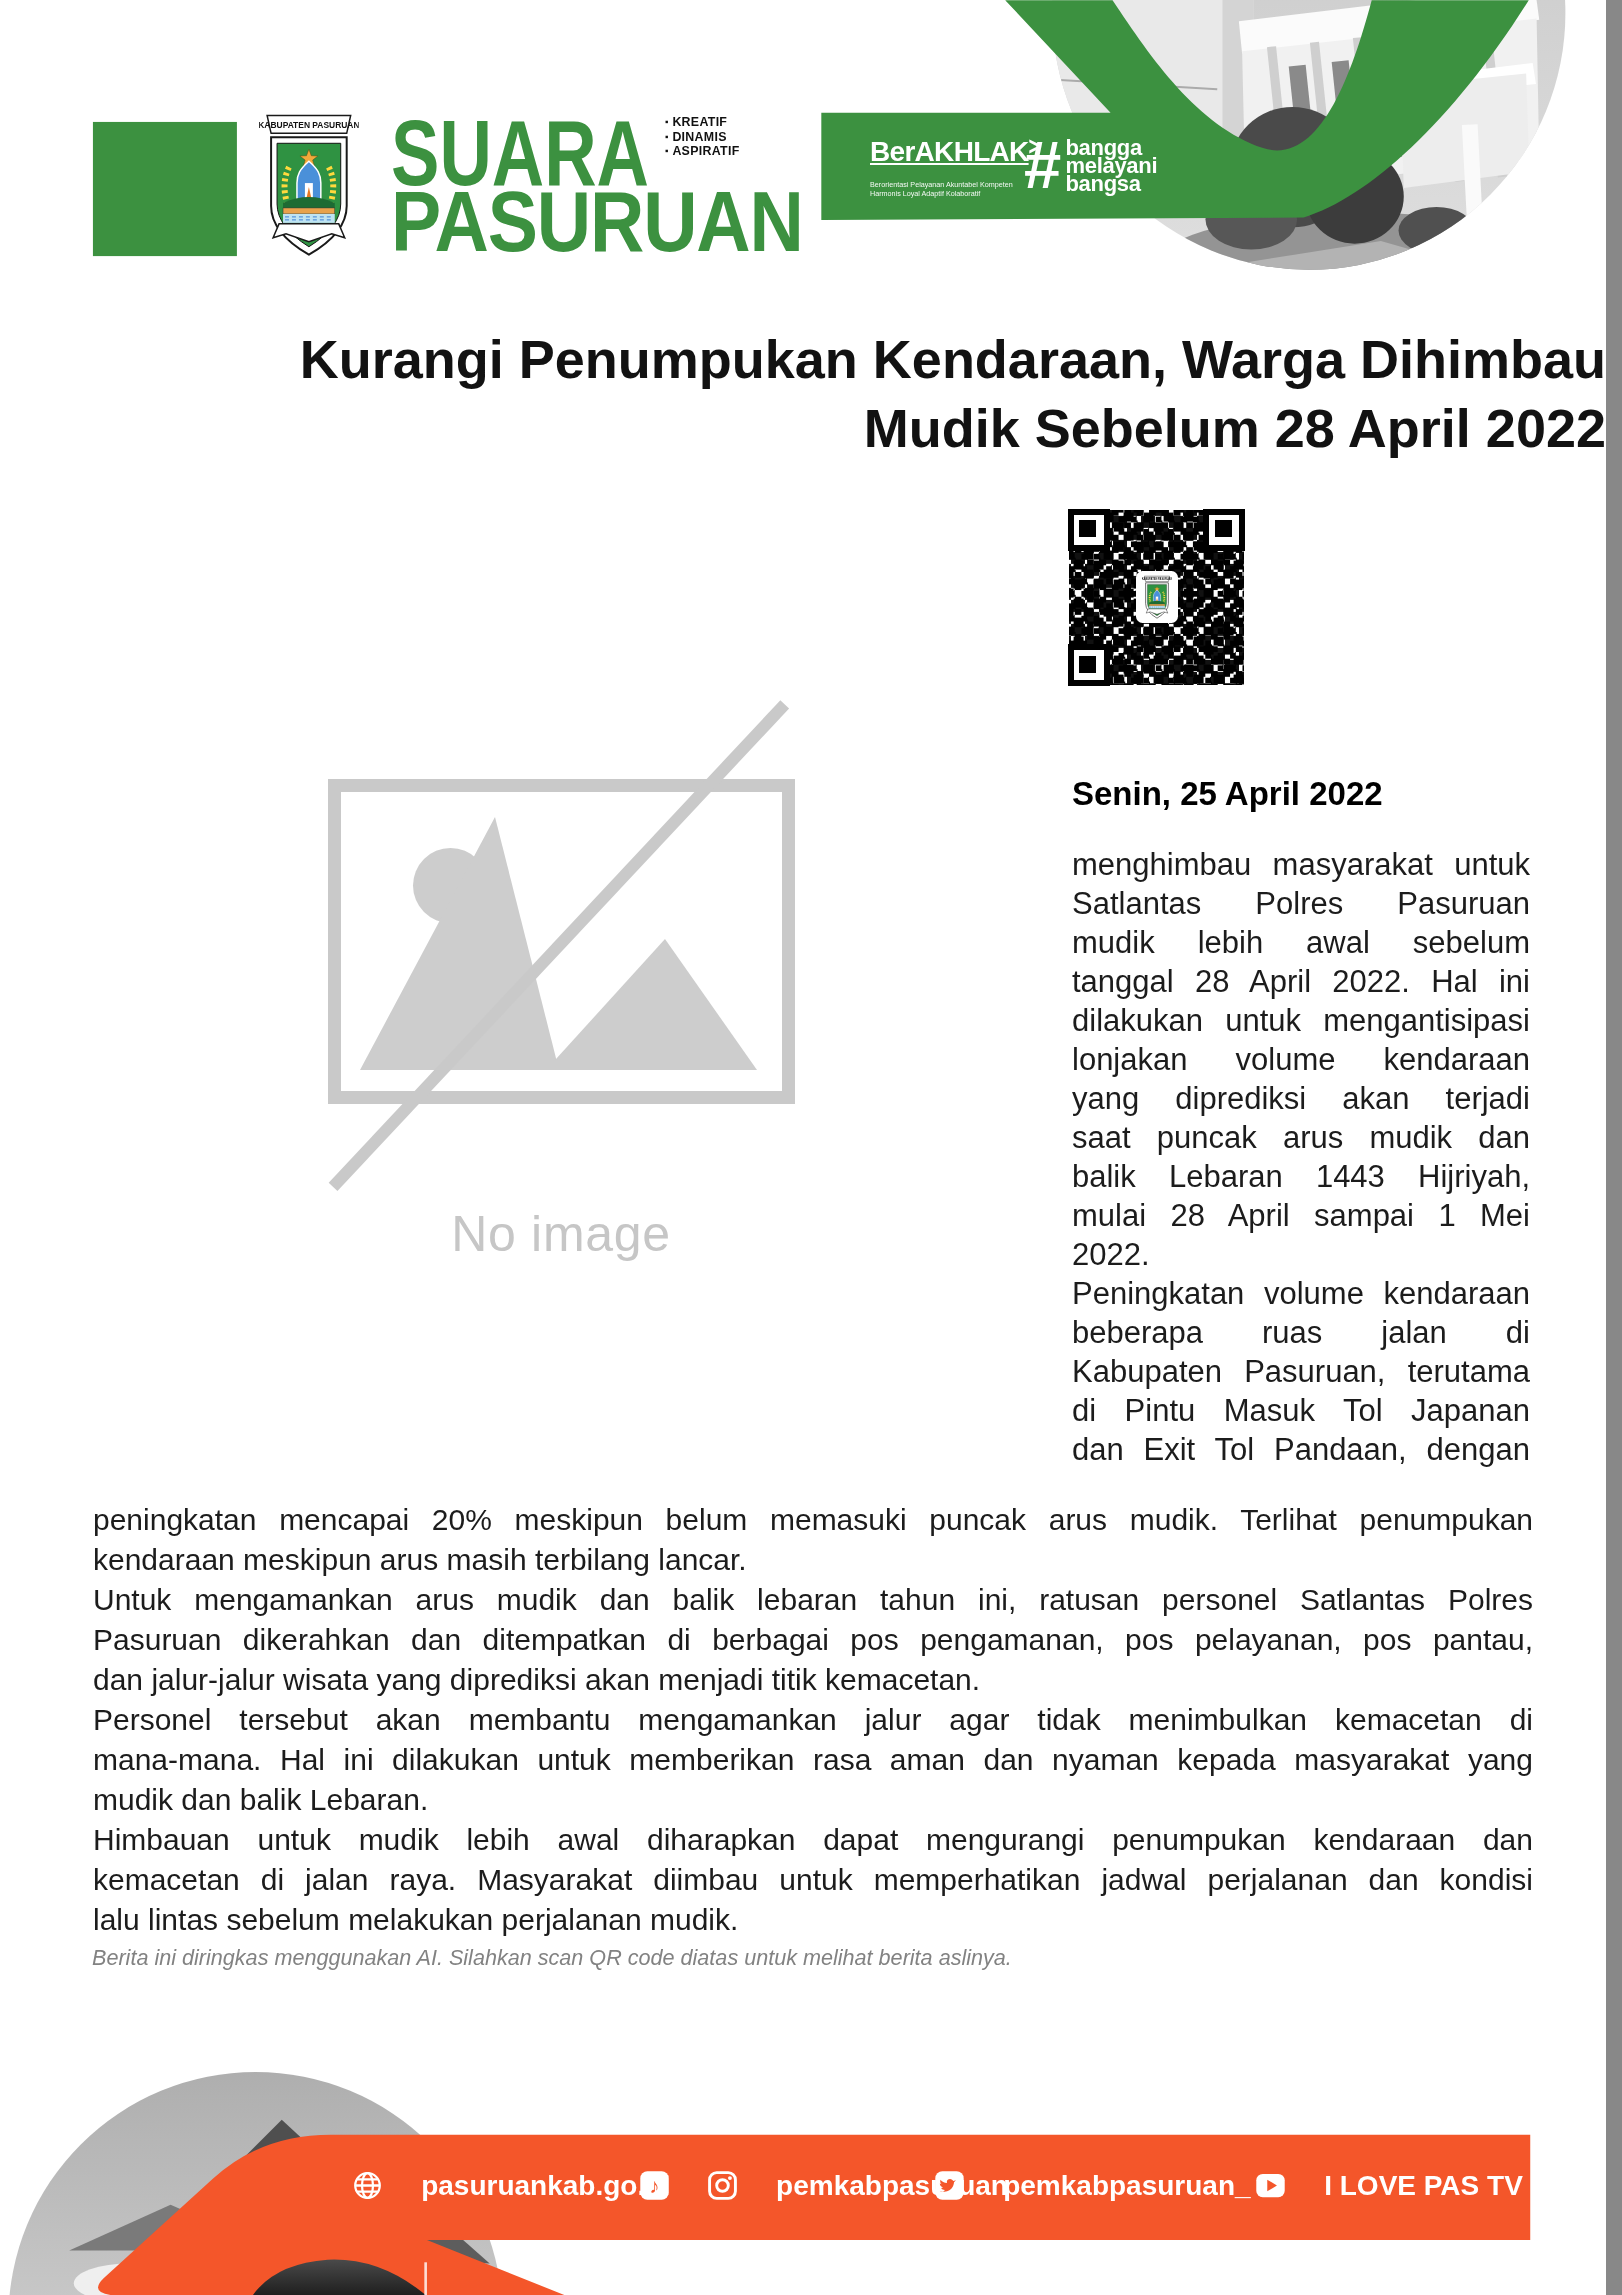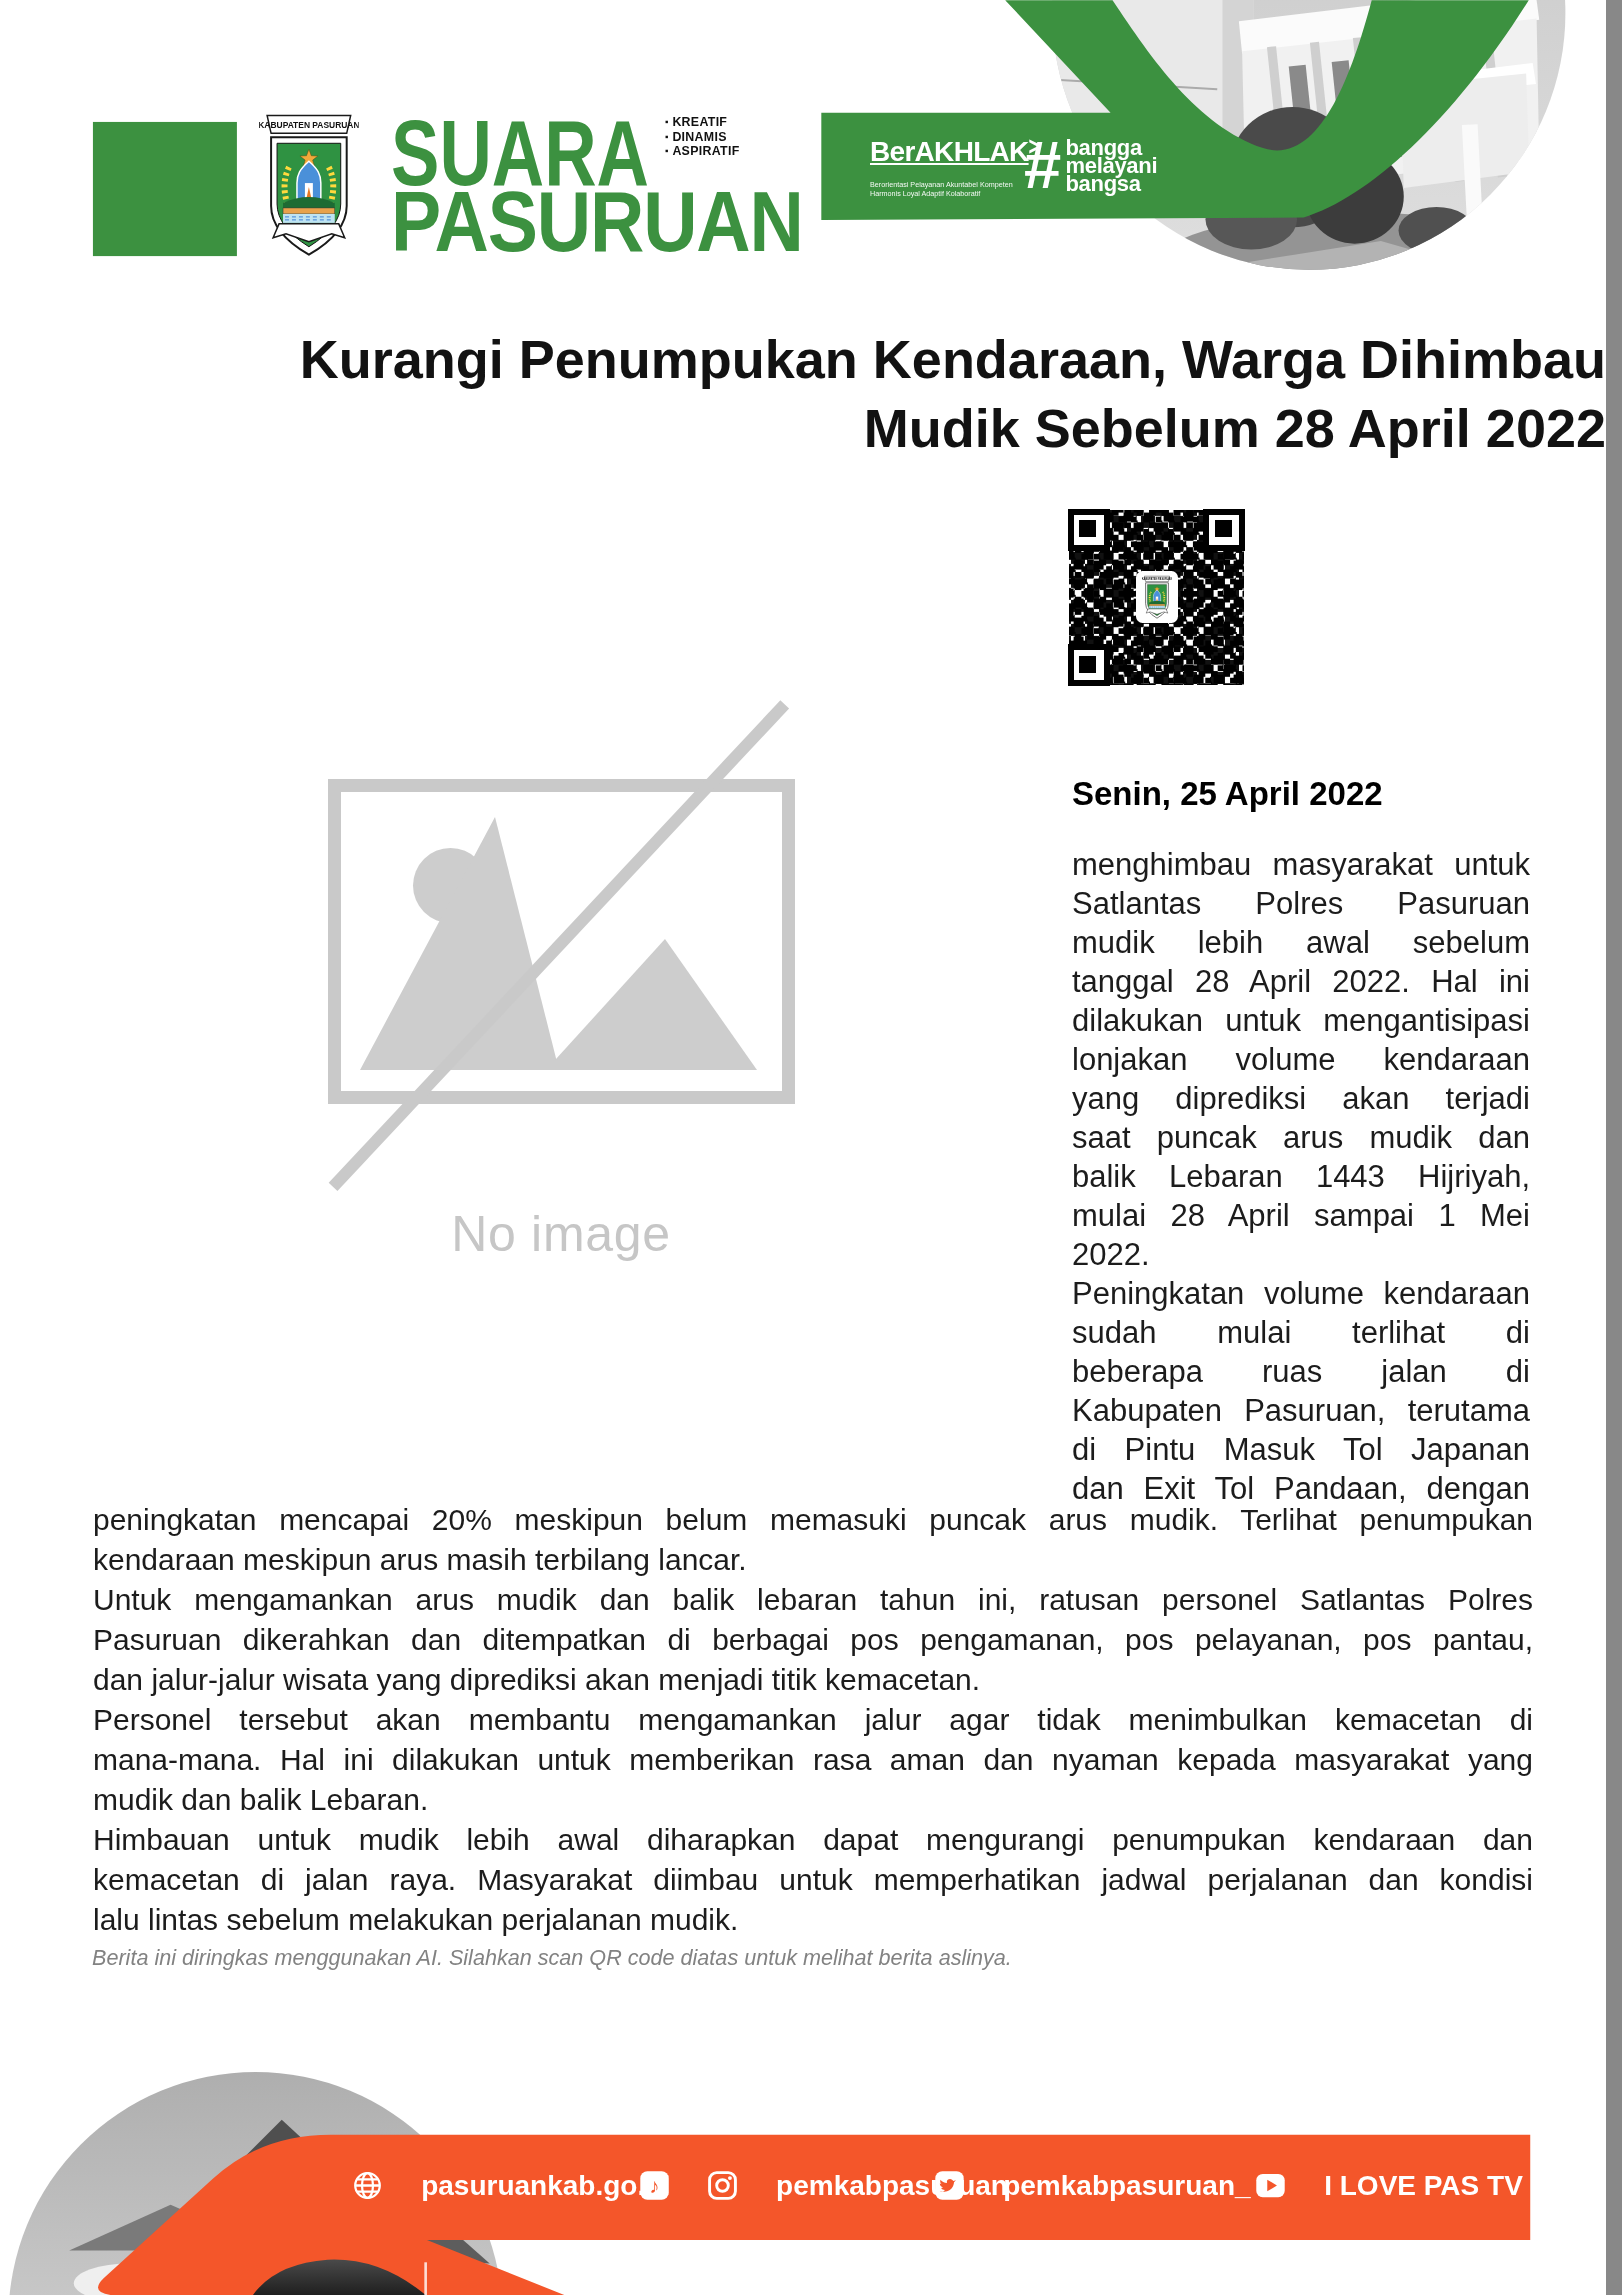--- a/index.html
+++ b/index.html
@@ -211,21 +211,20 @@
       <div class="tline just">mudik lebih awal sebelum</div>
       <div class="tline just">tanggal 28 April 2022. Hal ini</div>
       <div class="tline just">dilakukan untuk mengantisipasi</div>
       <div class="tline just">lonjakan volume kendaraan</div>
       <div class="tline just">yang diprediksi akan terjadi</div>
       <div class="tline just">saat puncak arus mudik dan</div>
       <div class="tline just">balik Lebaran 1443 Hijriyah,</div>
       <div class="tline just">mulai 28 April sampai 1 Mei</div>
       <div class="tline">2022.</div>
       <div class="tline just">Peningkatan volume kendaraan</div>
-      <div class="tline just">sudah mulai terlihat di</div>
       <div class="tline just">beberapa ruas jalan di</div>
       <div class="tline just">Kabupaten Pasuruan, terutama</div>
       <div class="tline just">di Pintu Masuk Tol Japanan</div>
       <div class="tline just">dan Exit Tol Pandaan, dengan</div>
     </div>
 
   <div class="fullcol">
       <div class="tline just">peningkatan mencapai 20% meskipun belum memasuki puncak arus mudik. Terlihat penumpukan</div>
       <div class="tline">kendaraan meskipun arus masih terbilang lancar.</div>
       <div class="tline just">Untuk mengamankan arus mudik dan balik lebaran tahun ini, ratusan personel Satlantas Polres</div>

